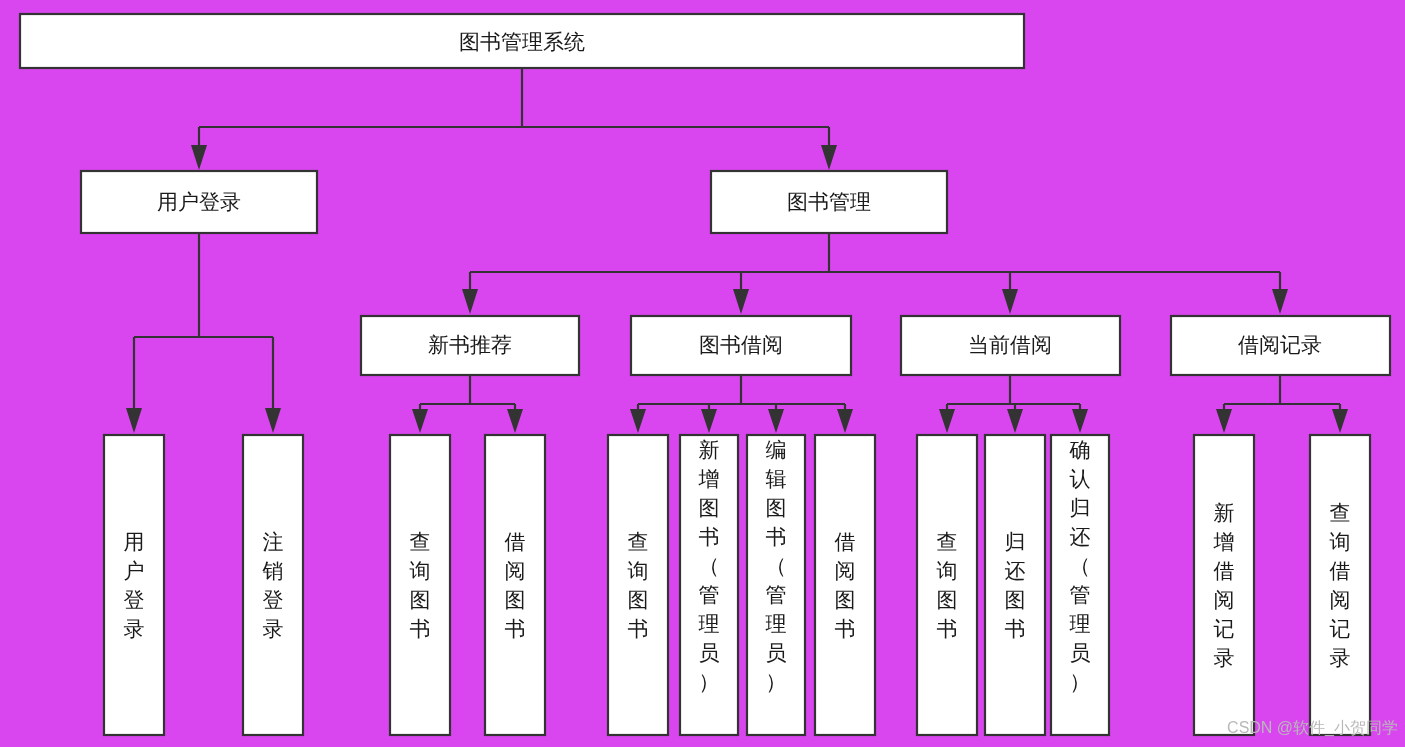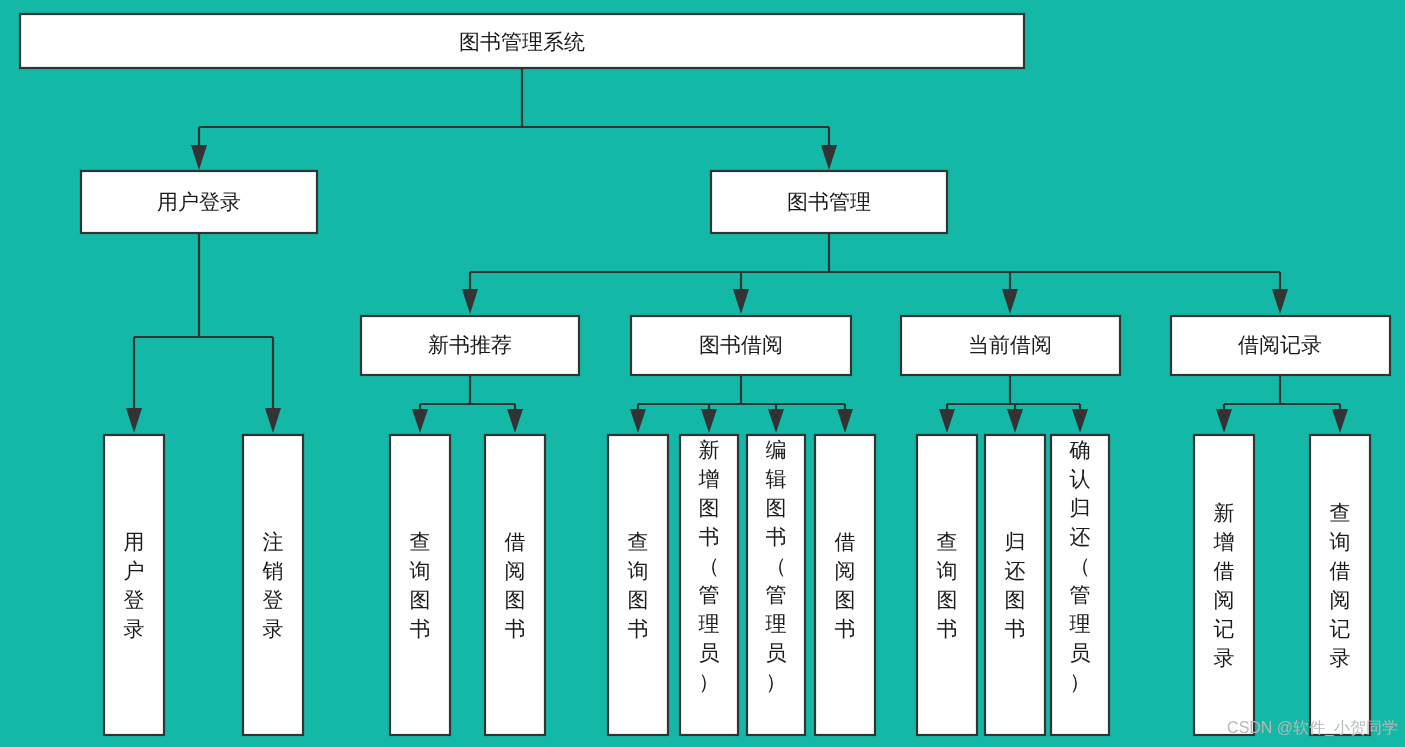--- a/index.html
+++ b/index.html
@@ -7,21 +7,21 @@
     padding: 0;
     background: #ffffff;
   }
   body {
     font-family: "Liberation Sans", "DejaVu Sans", sans-serif;
   }
   #diagram-root {
     position: relative;
     width: 1405px;
     height: 747px;
-    background: #14b8a6;
+    background: #d946ef;
     overflow: hidden;
   }
   svg#flow {
     position: absolute;
     left: 0;
     top: 0;
     width: 1405px;
     height: 747px;
   }
   .node-box {

